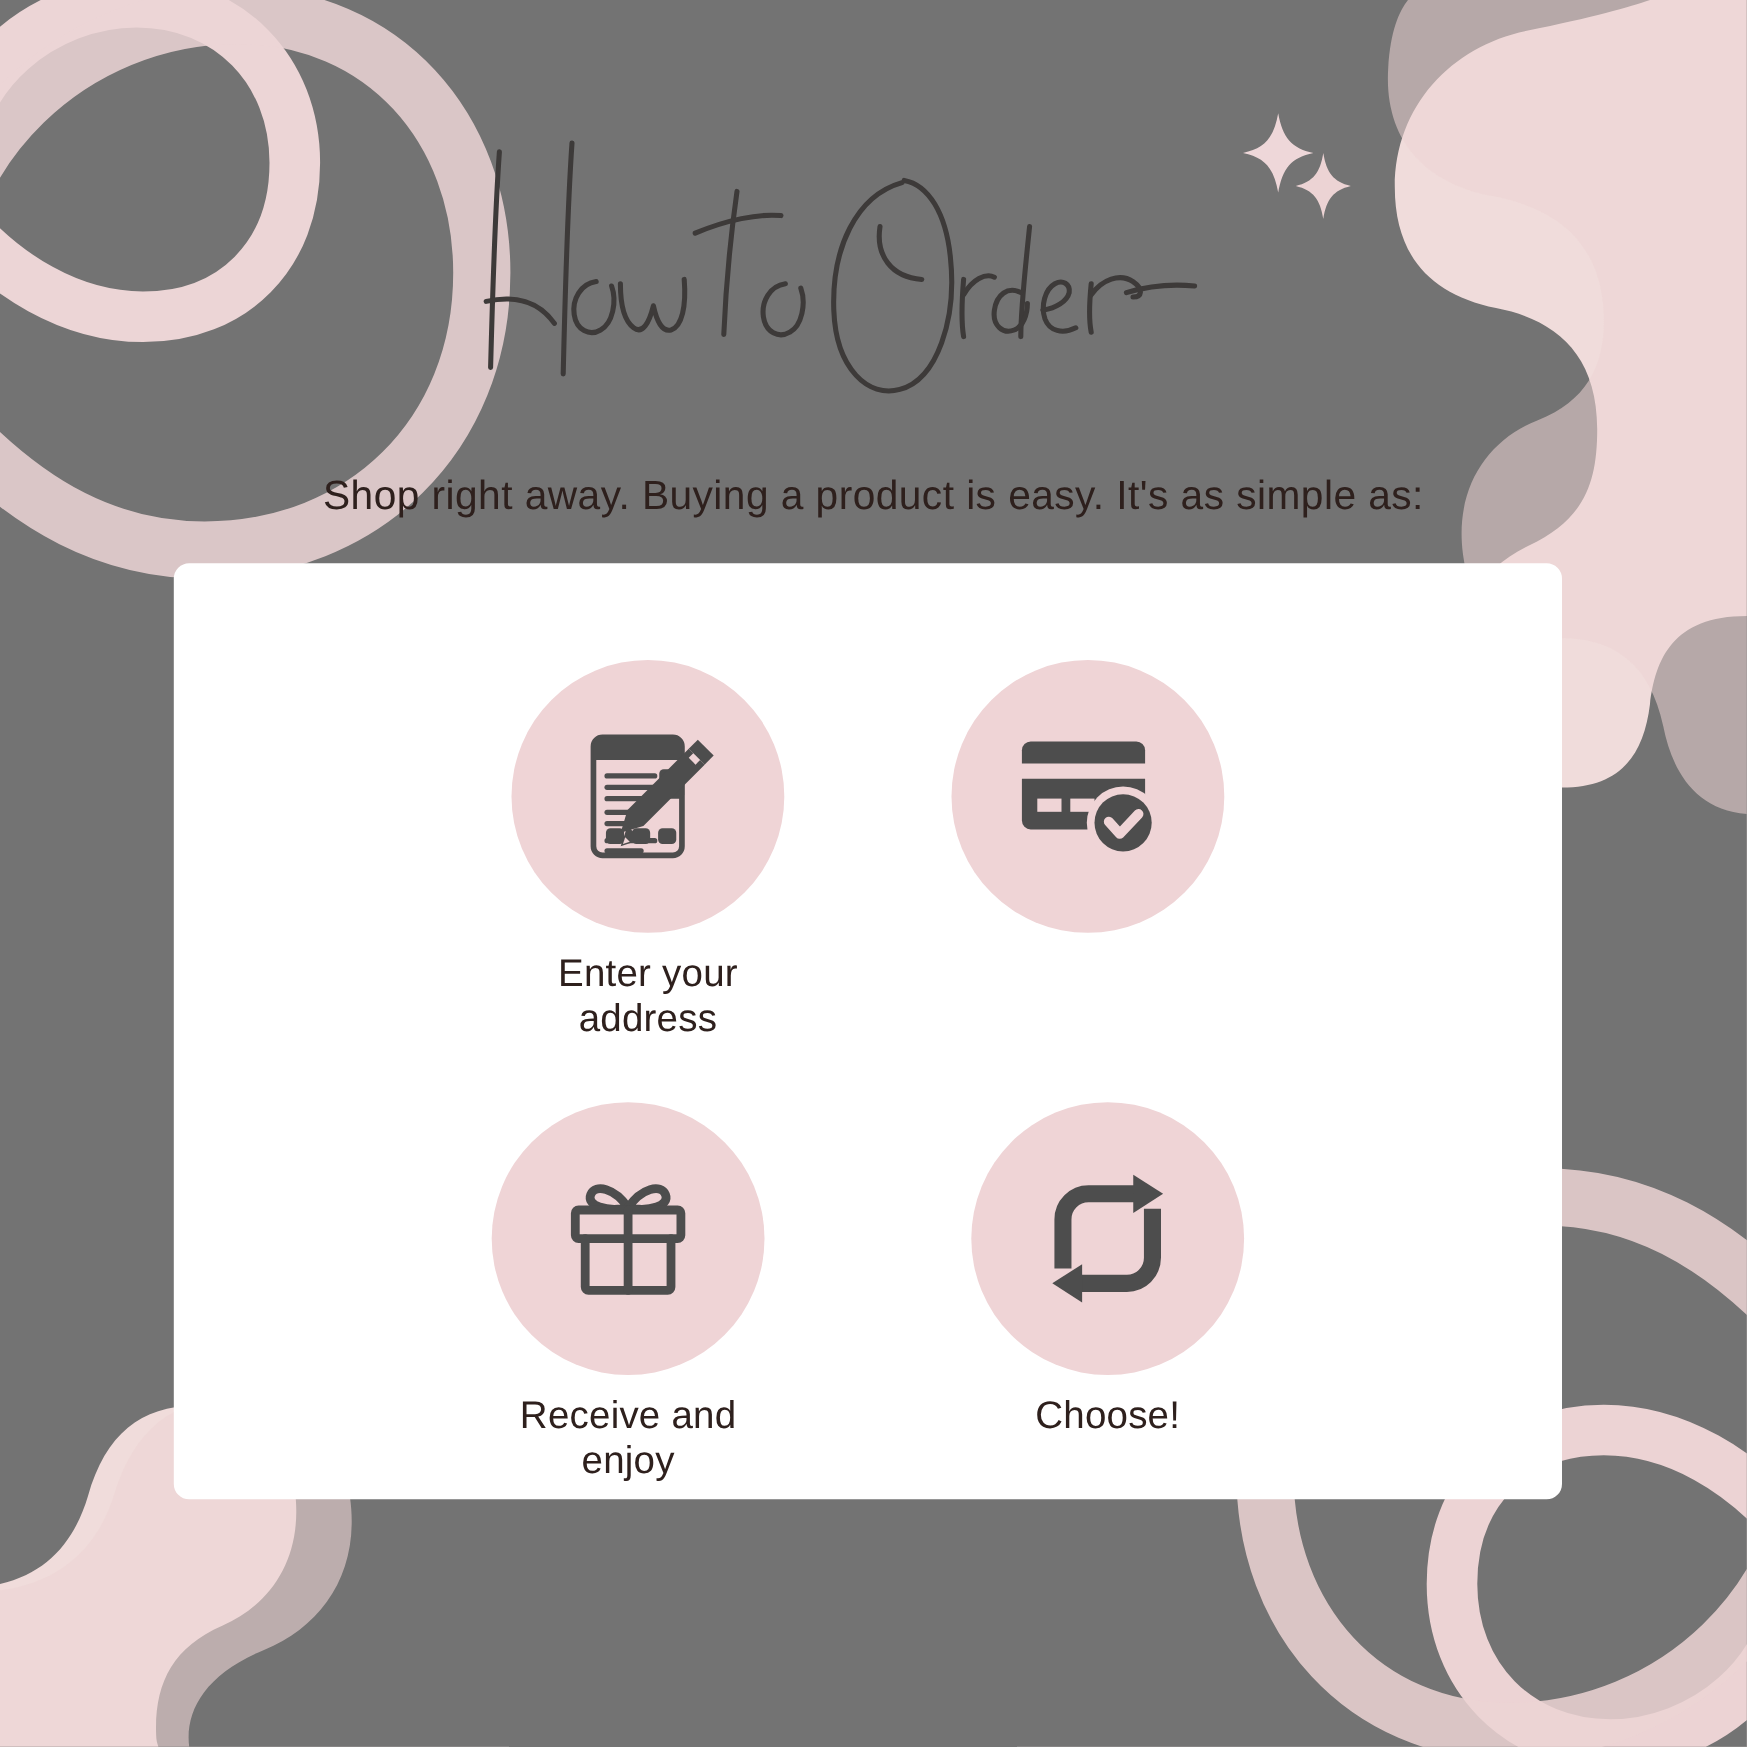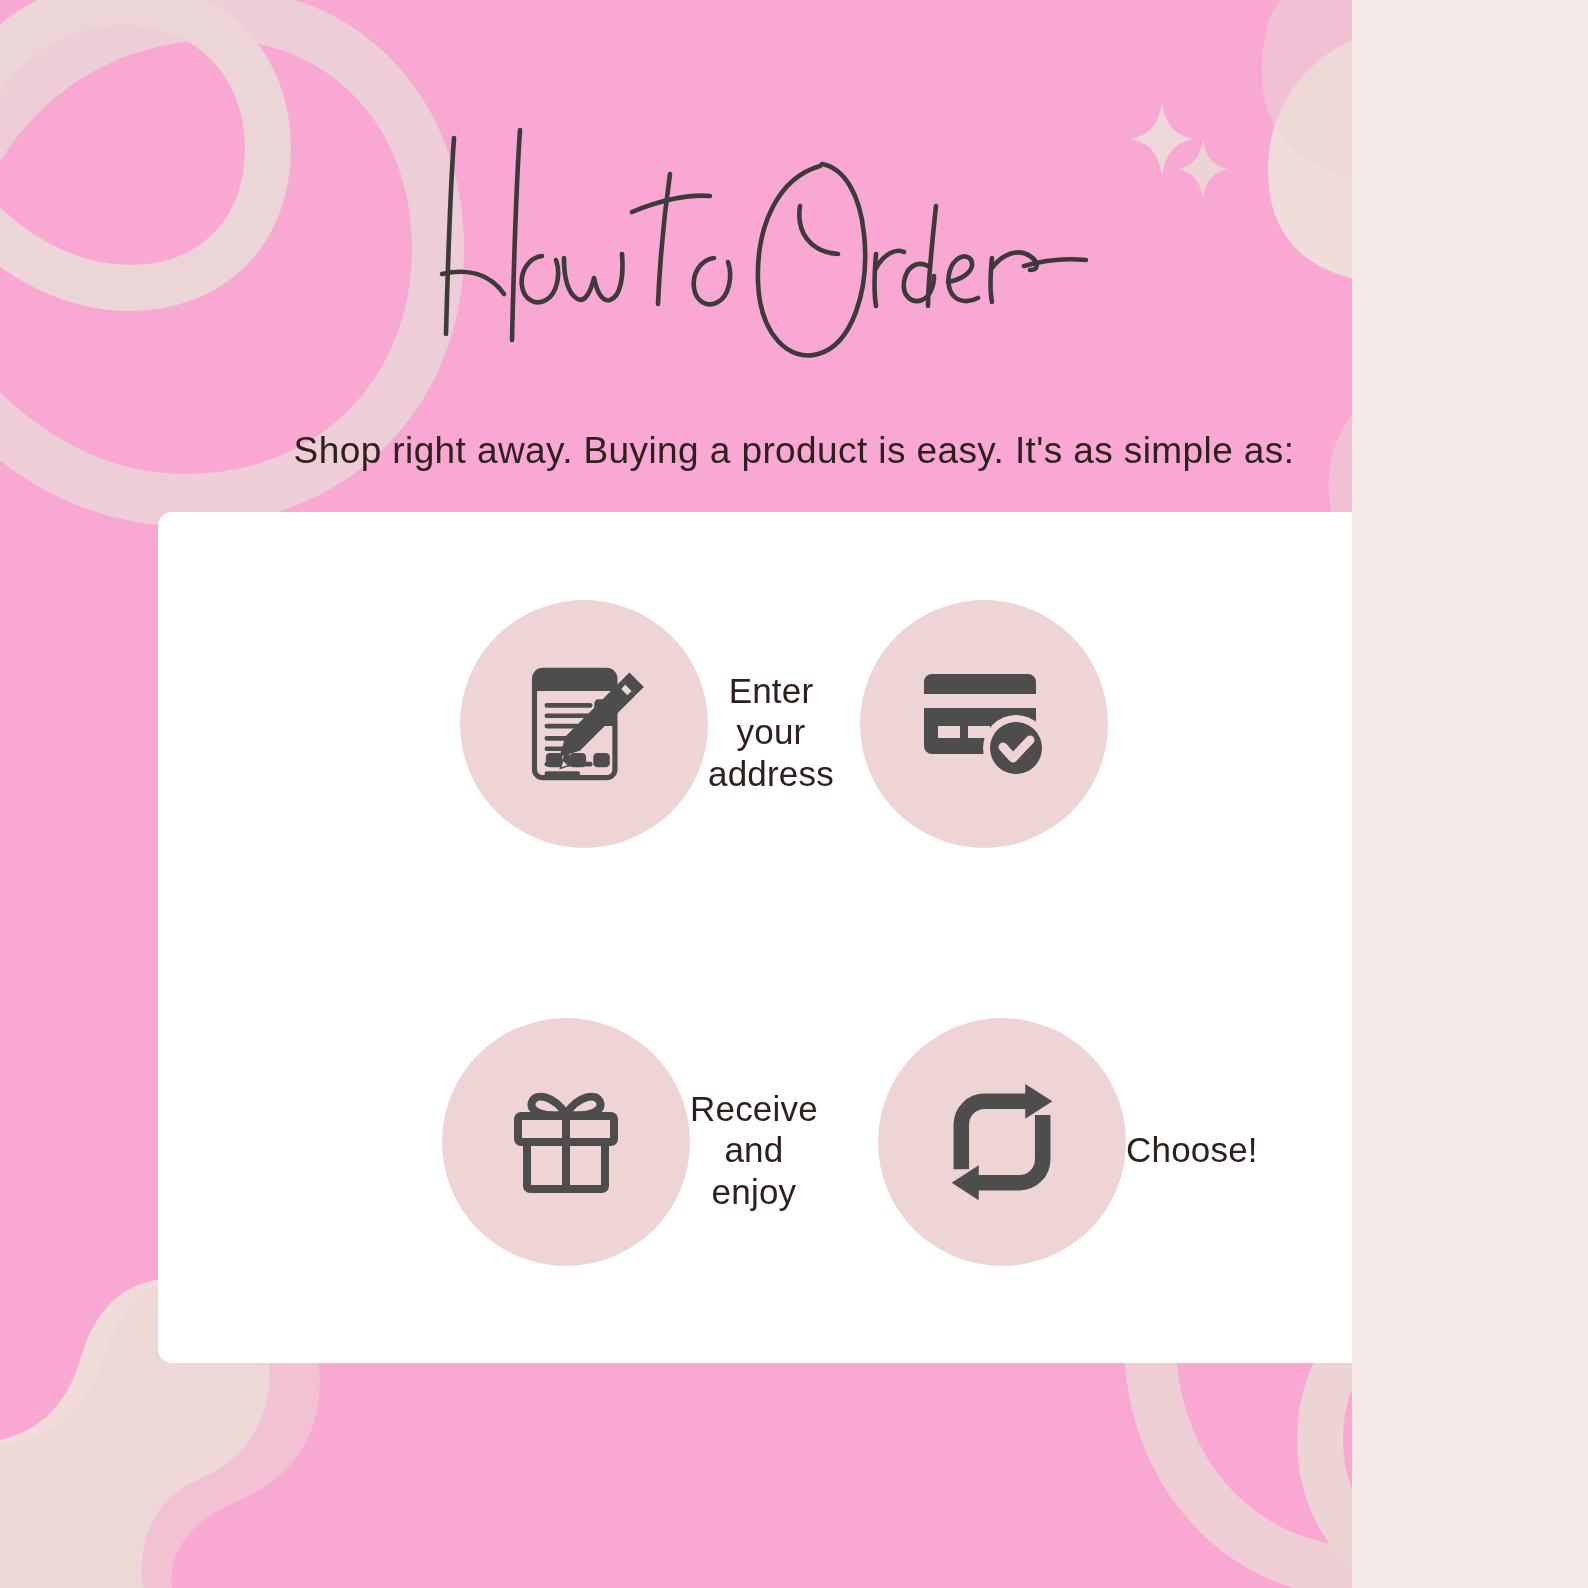--- a/index.html
+++ b/index.html
@@ -9,23 +9,23 @@
   body {
     width: 1588px;
     height: 1588px;
     overflow: hidden;
     font-family: "Liberation Sans", sans-serif;
     background: #f5eae8;
   }
 
   #poster {
     position: relative;
-    width: 1352px;
+    width: 1588px;
     height: 1588px;
-    background: #f9a8d4;
+    background: #737373;
     overflow: hidden;
   }
 
   
   .decor-layer {
     position: absolute;
     inset: 0;
     width: 1588px;
     height: 1588px;
     pointer-events: none;
@@ -86,29 +86,29 @@
     justify-content: center;
   }
   .row-1 {
     left: 0;
     top: 88px;
     width: 1262px;
     gap: 142px;
   }
   .row-2 {
     left: 0;
-    top: 506px;
+    top: 490px;
     width: 1262px;
     gap: 178px;
   }
 
   .step {
     width: 258px;
     display: flex;
-    flex-direction: row;
+    flex-direction: column;
     align-items: center;
   }
 
   .step-circle {
     width: 248px;
     height: 248px;
     border-radius: 50%;
     background: #efd4d6;
     display: flex;
     align-items: center;

